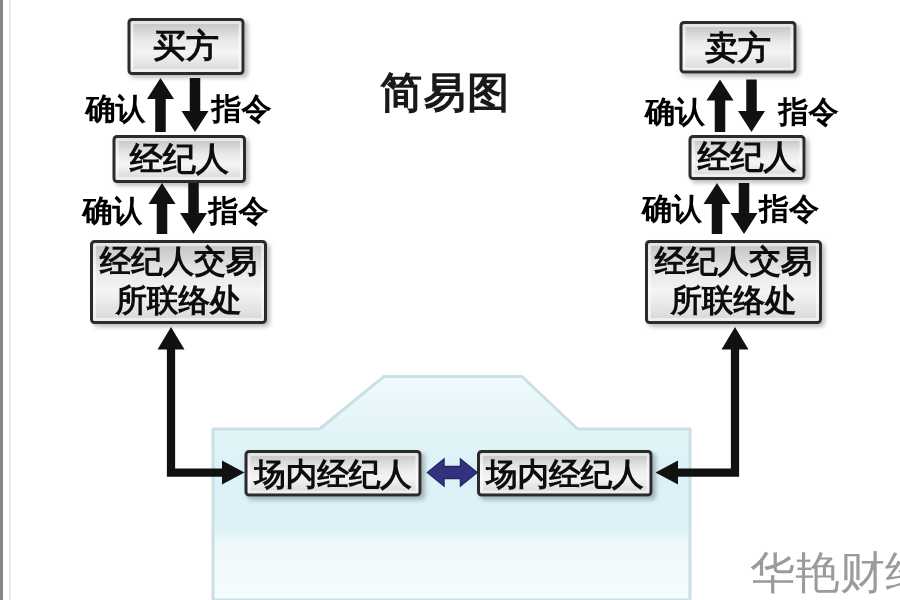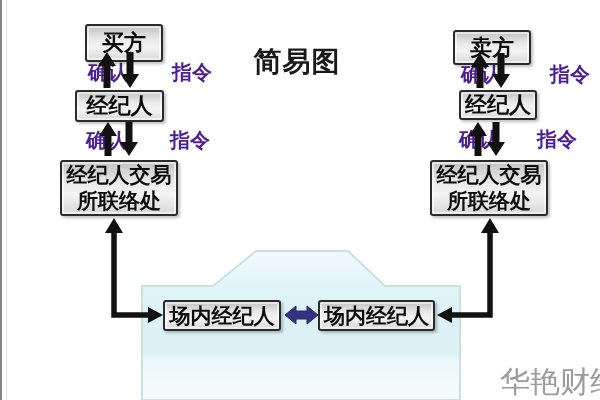--- a/index.html
+++ b/index.html
@@ -11,31 +11,31 @@
   .edge-line.dark{left:0;width:2px;background:#858585;}
   .edge-line.faint{left:6px;width:1px;background:#e2e2e2;}
 
   .gbox{
     position:absolute;display:flex;align-items:center;justify-content:center;
     border:2px solid #2b2b2b;border-radius:3px;
     background:linear-gradient(180deg,#c2c2c2 0%,#e9e9e9 38%,#f4f4f4 62%,#d8d8d8 100%);
     box-shadow:inset 0 0 0 2px rgba(255,255,255,.55), 2px 2px 3px rgba(0,0,0,.25);
     font-weight:bold;color:#0d0d0d;text-align:center;
   }
-  .box-buyer  {left:85px; top:24px; width:74px; height:34px;font-size:22px;}
-  .box-seller {left:453px;top:14px; width:74px; height:31px;font-size:22px;margin-top:16px;}
+  .box-buyer  {left:85px; top:12px; width:74px; height:34px;font-size:22px;}
+  .box-seller {left:453px;top:14px; width:74px; height:31px;font-size:22px;}
   .box-broker-l{left:75px; top:90px; width:85px; height:28px;font-size:22px;}
   .box-broker-r{left:459px;top:90px; width:74px; height:26px;font-size:22px;}
   .box-liaison-l{left:60px; top:160px;width:114px;height:52px;font-size:21px;line-height:26px;}
   .box-liaison-r{left:430px;top:160px;width:114px;height:52px;font-size:21px;line-height:26px;}
   .box-floor-l{left:163px;top:300px;width:114px;height:27px;font-size:21px;}
   .box-floor-r{left:318px;top:300px;width:113px;height:27px;font-size:21px;}
 
   .flowlabel{
-    position:absolute;font-size:20px;font-weight:bold;color:#4c1d95;white-space:nowrap;margin-left:31px;
+    position:absolute;font-size:20px;font-weight:bold;color:#000000;white-space:nowrap;
   }
   #title{
     position:absolute;left:227px;top:46px;width:140px;text-align:center;
     font-family:"DejaVu Serif","Liberation Serif",serif;font-weight:bold;
     font-size:28px;line-height:32px;color:#191919;letter-spacing:1px;
   }
   #pool-label{
     position:absolute;left:261px;top:266px;width:80px;text-align:center;
     font-size:20px;font-weight:bold;color:#111;letter-spacing:2px;
   }

